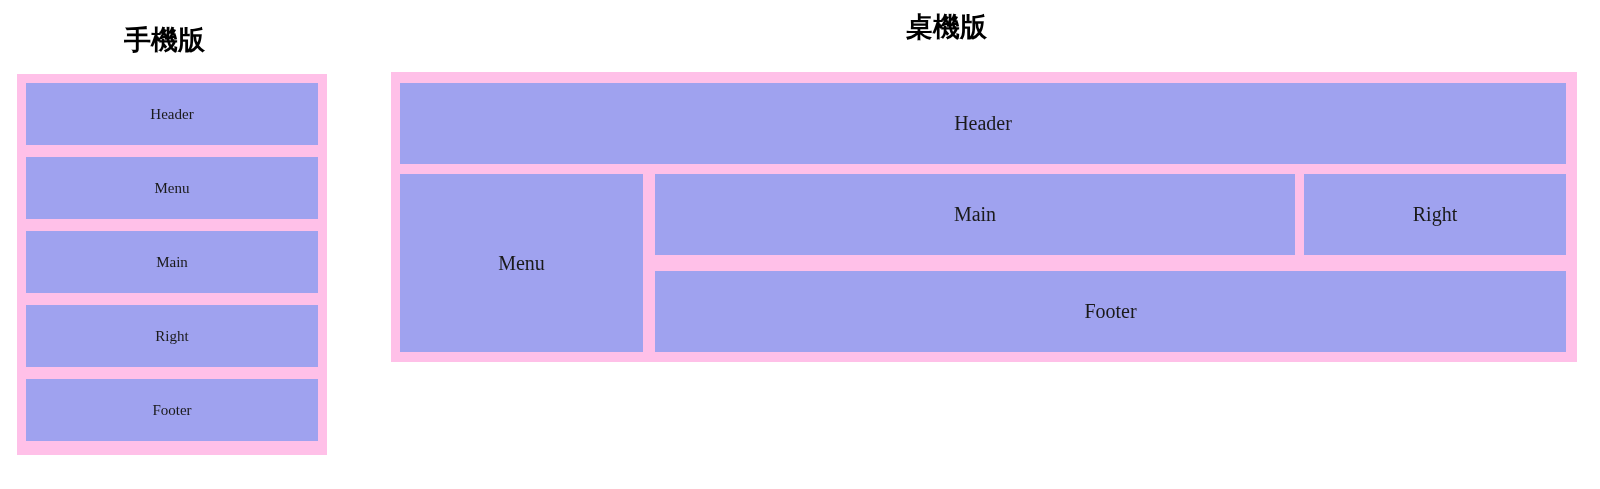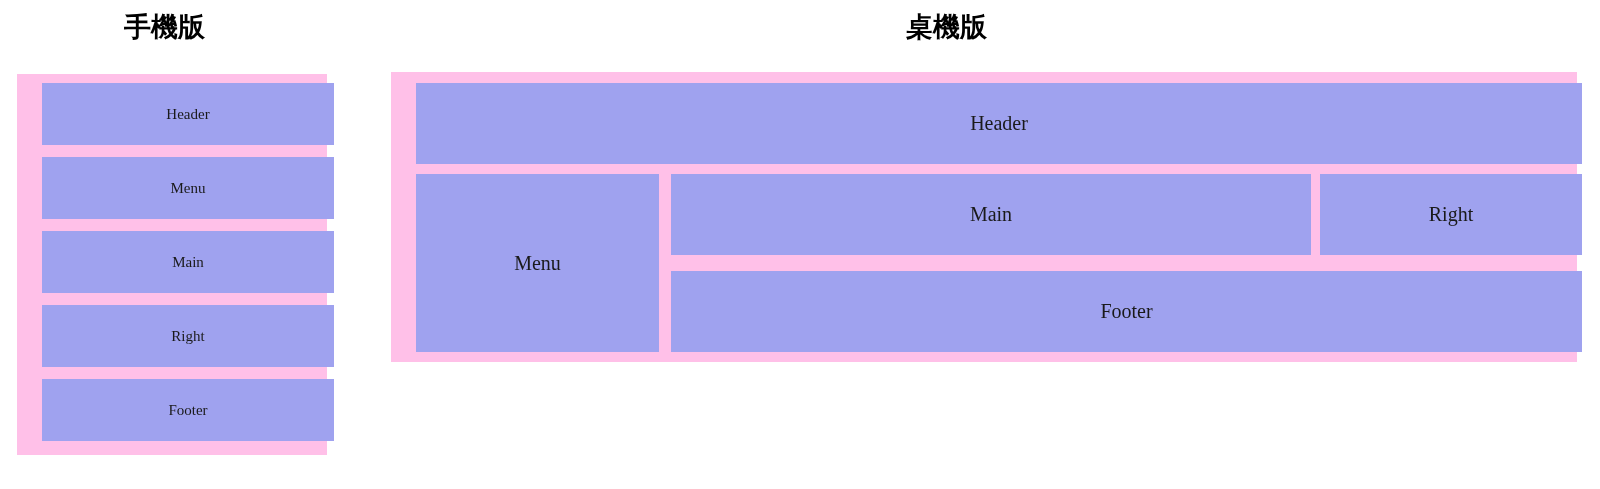--- a/index.html
+++ b/index.html
@@ -18,39 +18,38 @@
   
   .title {
     position: absolute;
     font-family: "DejaVu Sans", "Liberation Sans", sans-serif;
     font-weight: bold;
     font-size: 27px;
     color: #000000;
     line-height: 1;
     white-space: nowrap;
   }
-  #title-mobile  { left: 124px; top: 13px; text-align: center; }
+  #title-mobile  { left: 124px; top: 26px; text-align: center; }
   #title-desktop { left: 906px; top: 13px; }
 
   
   .pink-frame {
     position: absolute;
     background: #ffc0e8;
     box-sizing: border-box;
   }
   .cell {
     position: absolute;
     background: #9fa2ef;
     box-sizing: border-box;
     display: flex;
     align-items: center;
     justify-content: center;
     color: #1a1a1a;
     white-space: nowrap;
-    margin-left: 16px;
   }
 
   
   #mobile-wireframe {
     left: 17px;
     top: 74px;
     width: 310px;
     height: 381px;
   }
   #mobile-wireframe .cell {

